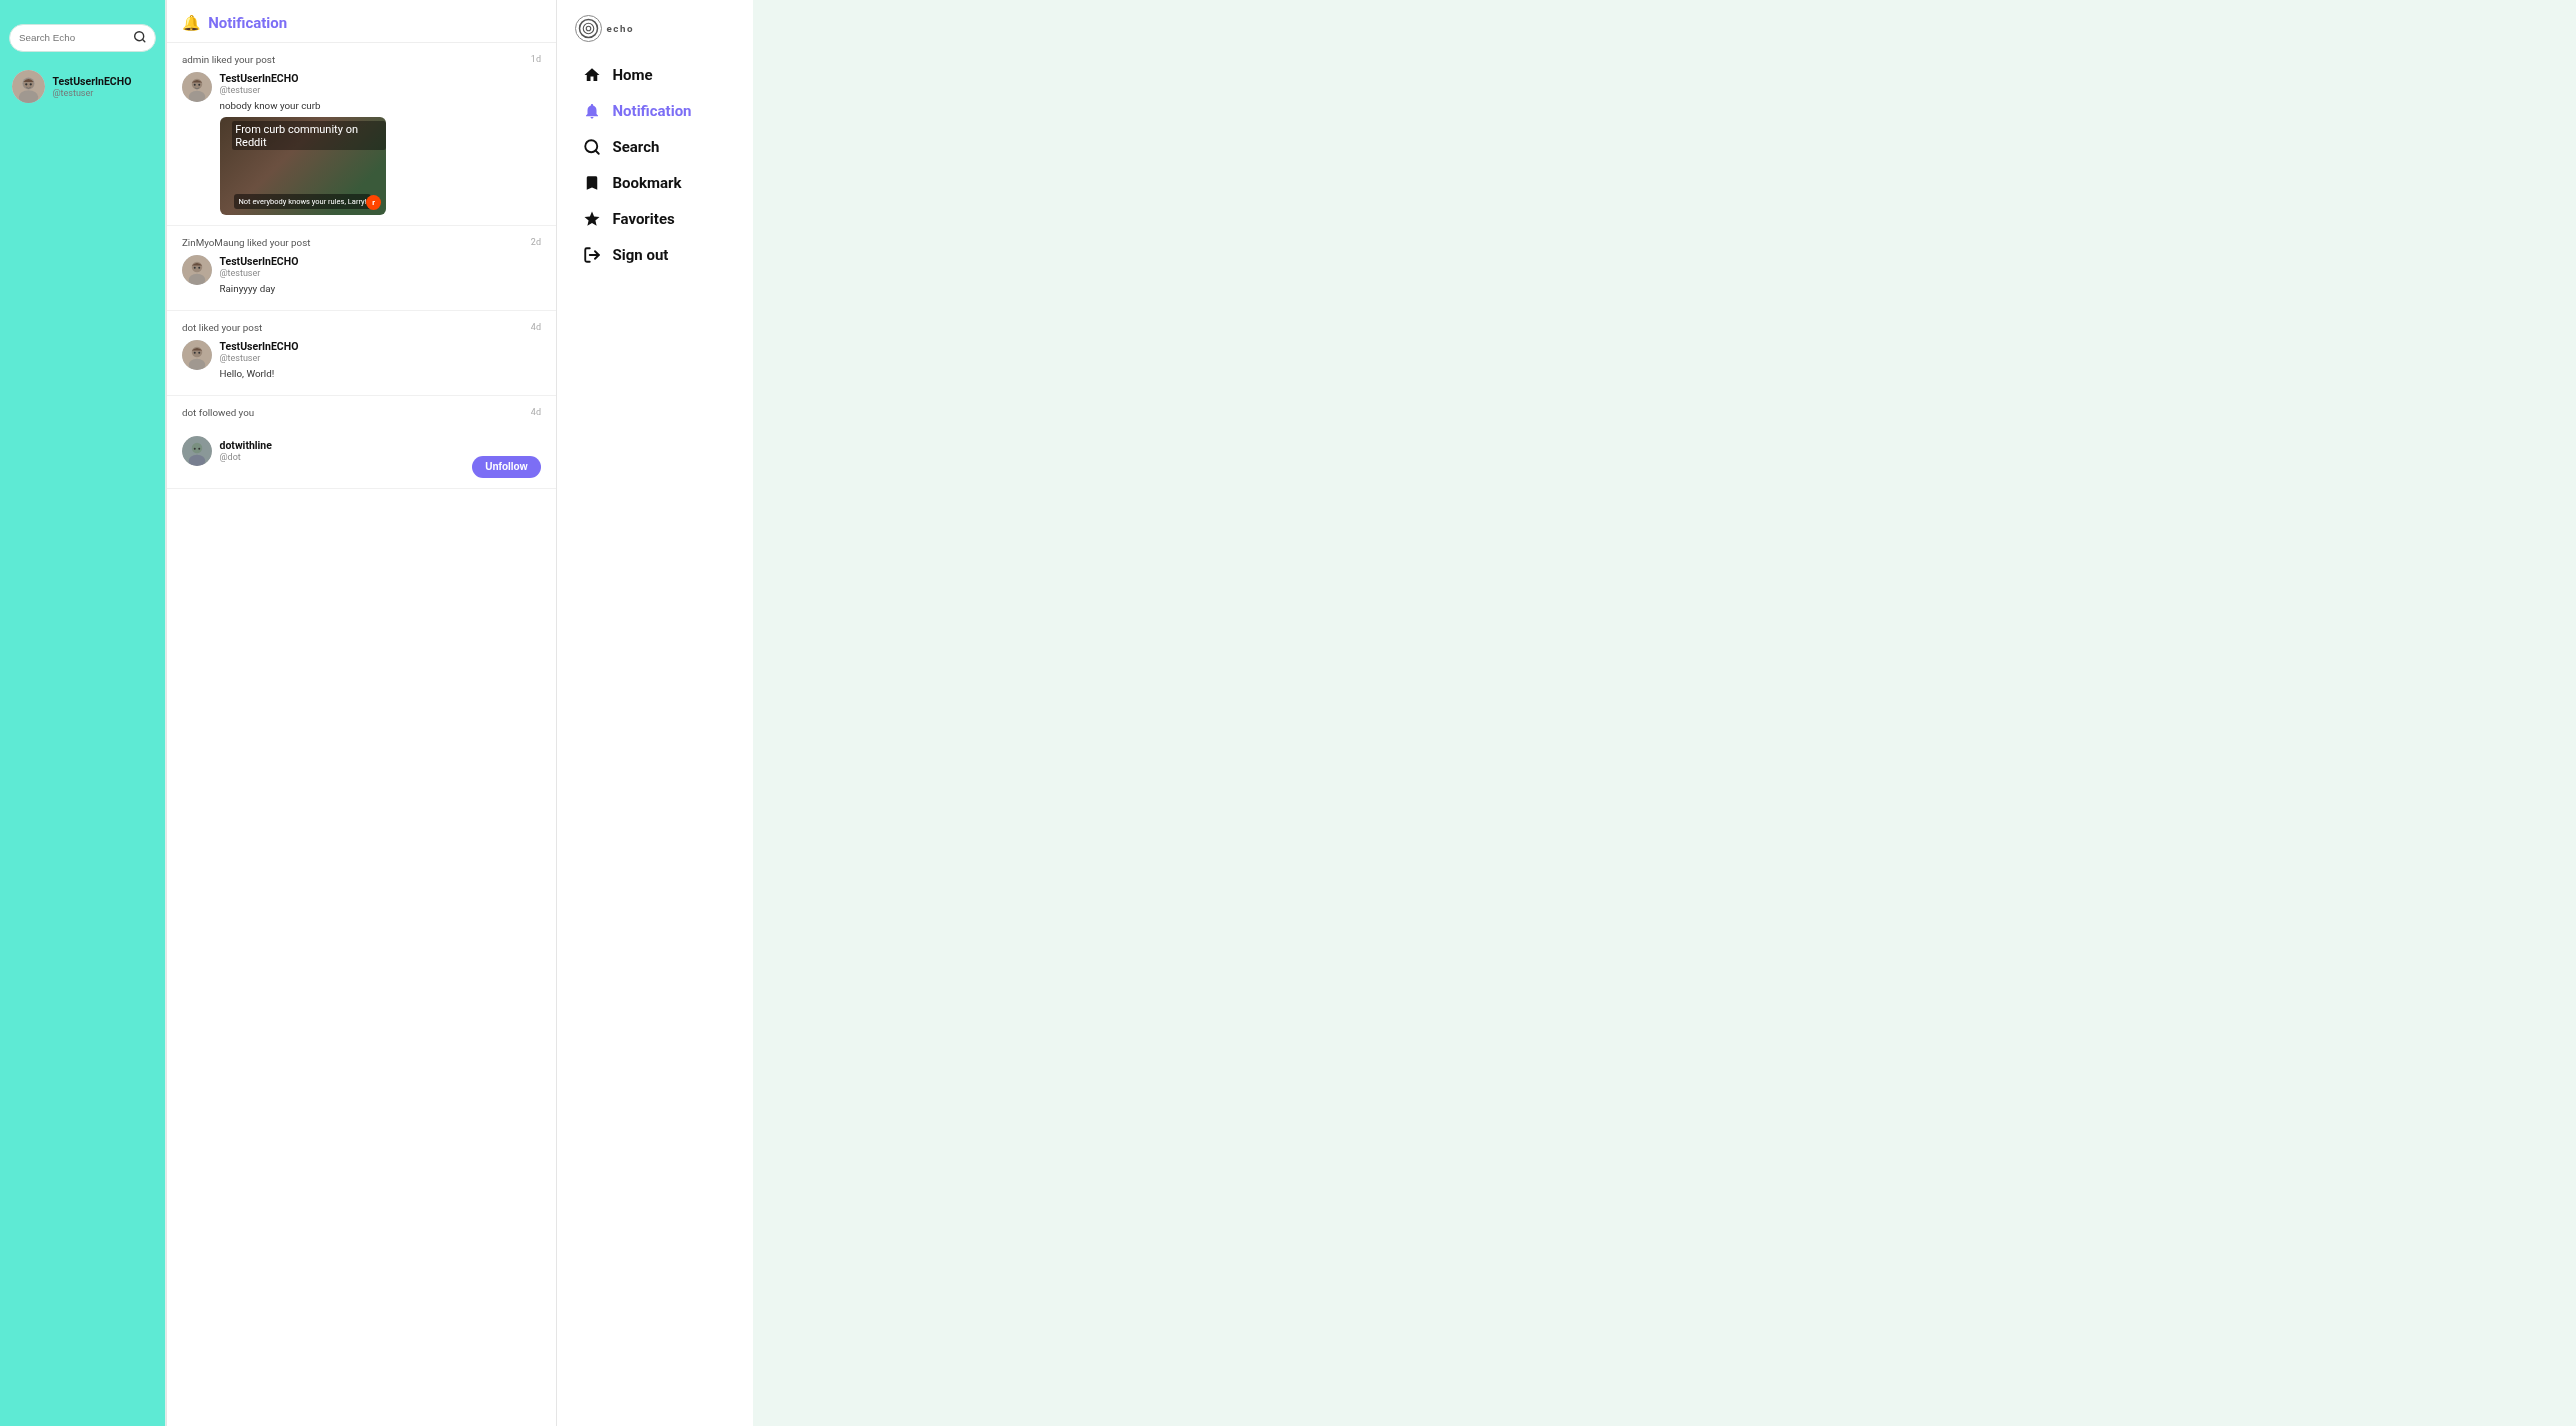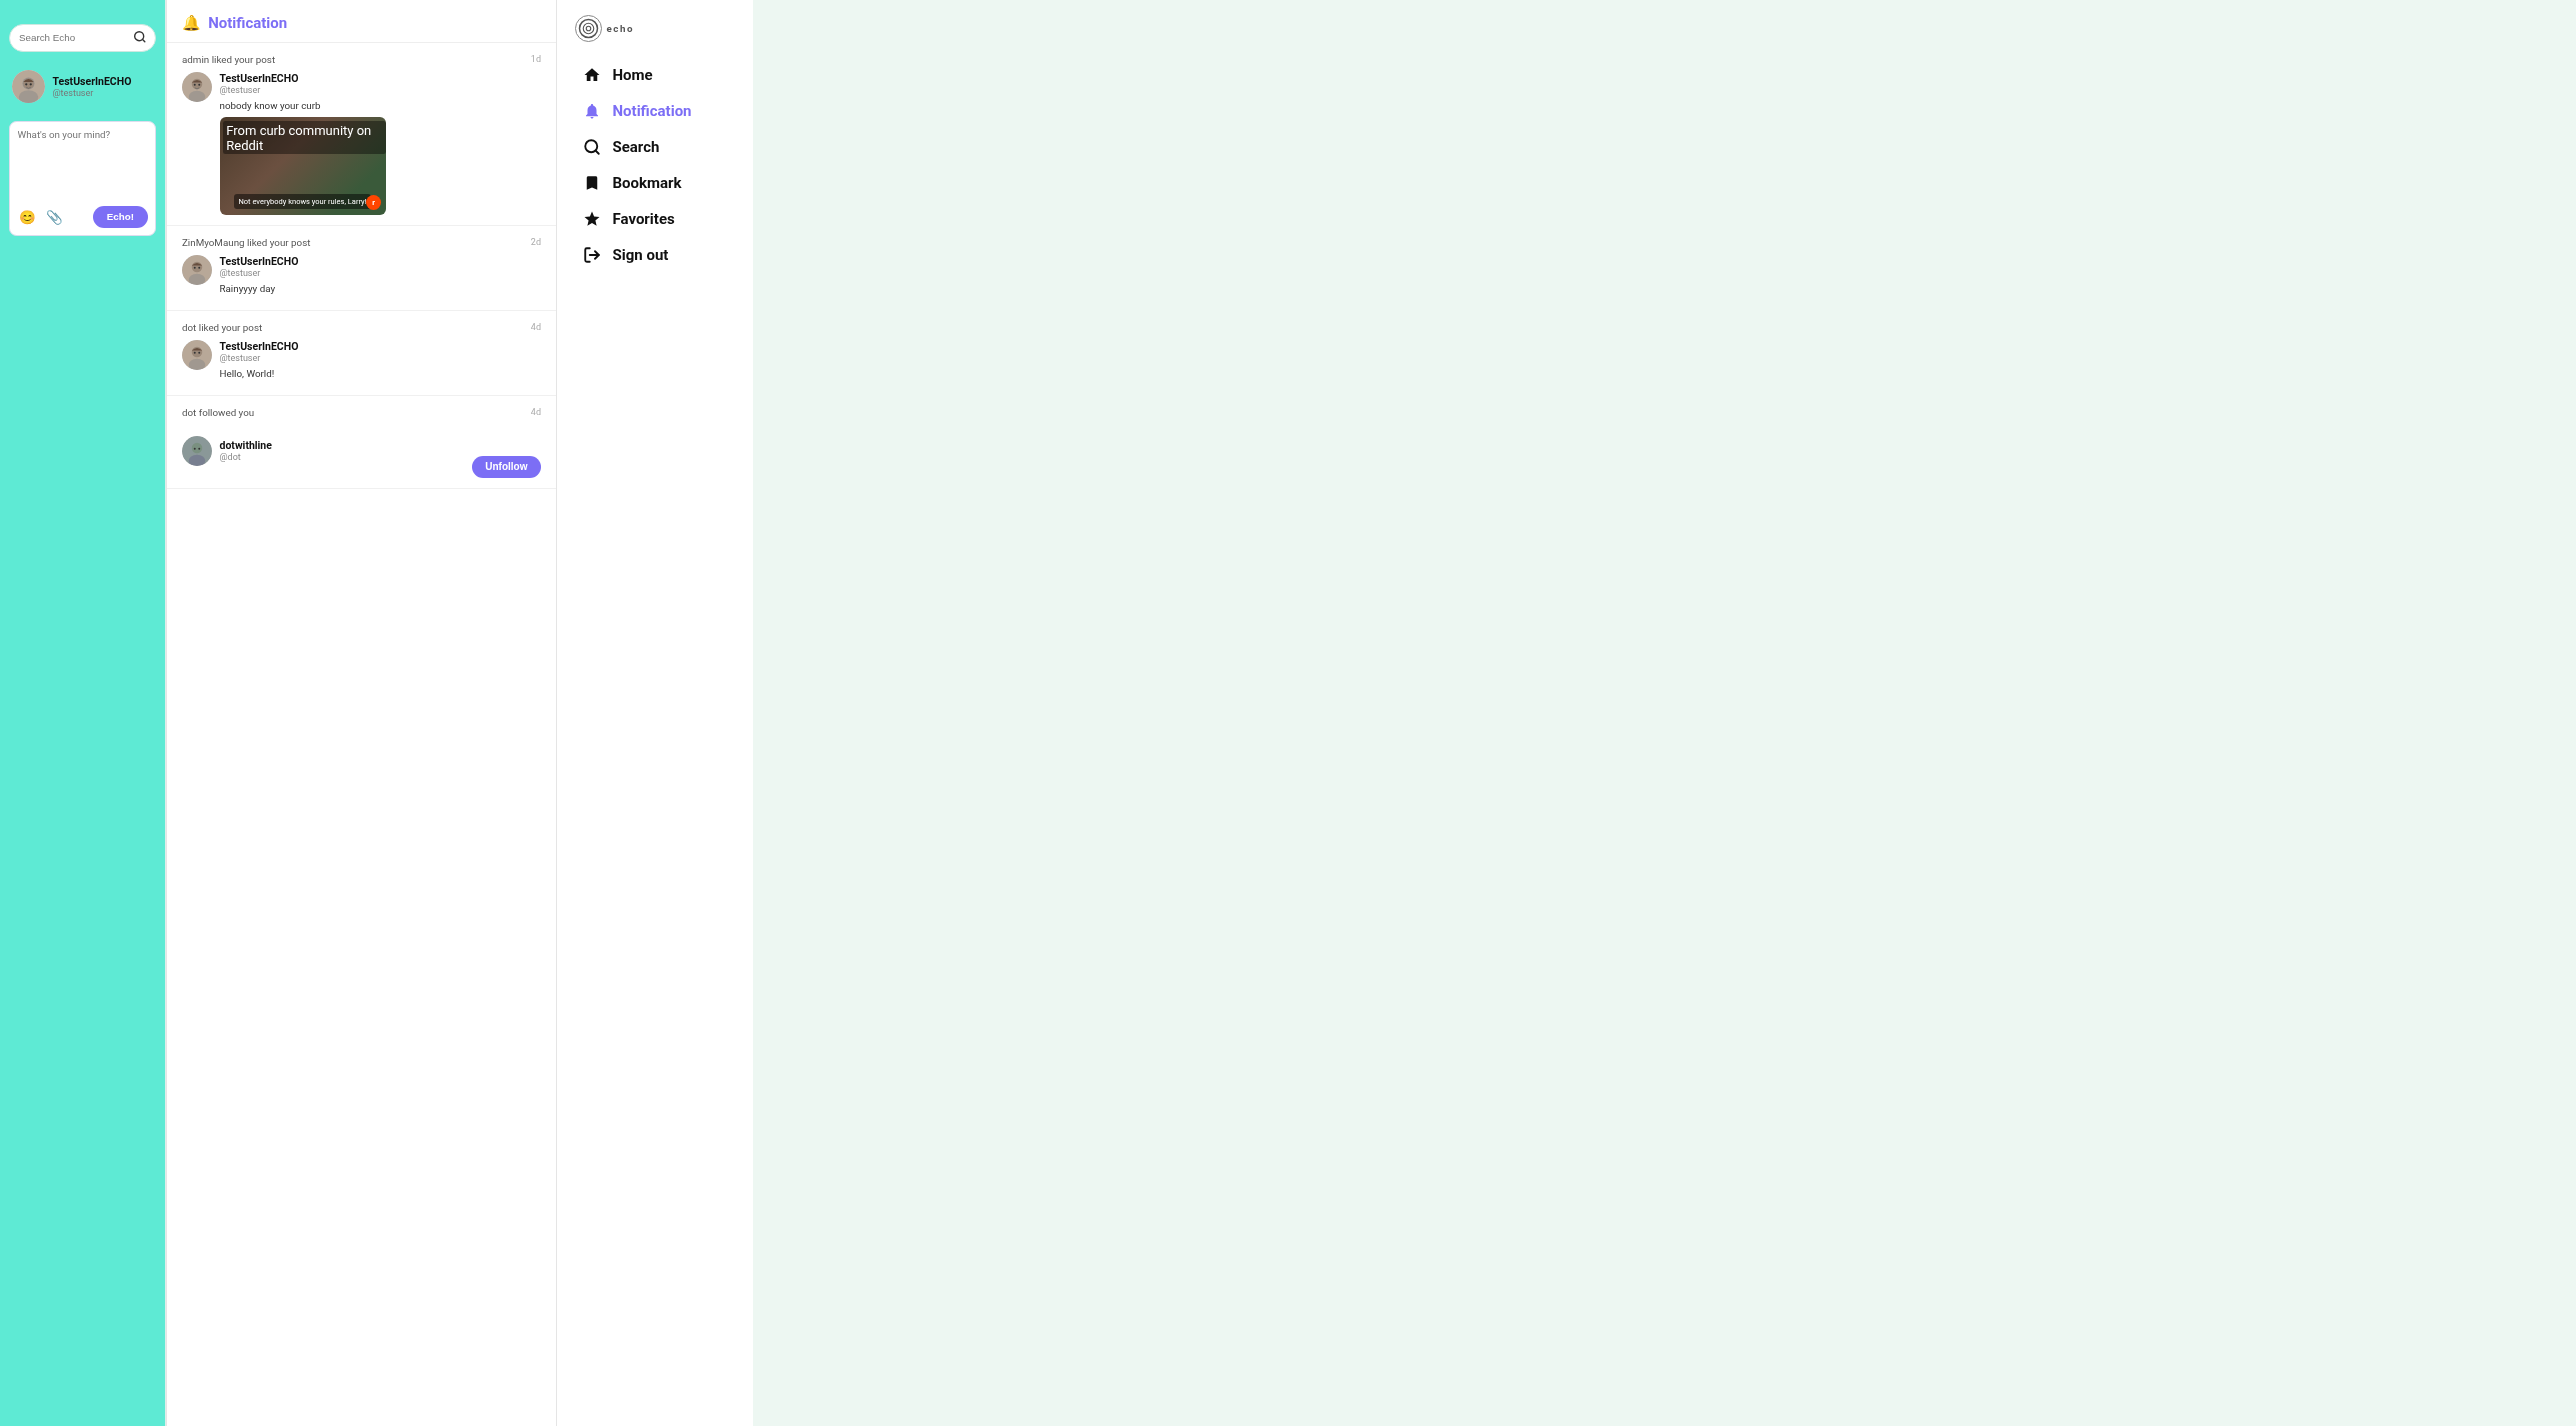--- a/index.html
+++ b/index.html
@@ -273,22 +273,22 @@
       align-items: center;
       justify-content: center;
       font-size: 7.5px;
       color: #fff;
       font-weight: 700;
     }
 
     .reddit-overlay {
       position: absolute;
       top: 4.5px;
-      left: 3px;
-      font-size: 13px;
+      left: 12px;
+      font-size: 11px;
       color: #fff;
       background: rgba(0,0,0,0.4);
       padding: 1.5px 3.8px;
       border-radius: 2.3px;
     }
 
     .follow-row {
       display: flex;
       align-items: center;
       justify-content: space-between;
@@ -398,30 +398,20 @@
         <circle cx="25" cy="19" r="1.5" fill="#333"></circle>
         <path d="M19 23 Q22 26 25 23" stroke="#666" stroke-width="1" fill="none"></path>
       </svg>
     </div>
     <div class="user-info">
       <div class="username">TestUserInECHO</div>
       <div class="handle">@testuser</div>
     </div>
   </div>
 
-  <div class="post-box">
-    <textarea placeholder="What's on your mind?" style=""></textarea>
-    <div class="post-actions">
-      <div class="post-icons">
-        <button class="icon-btn">😊</button>
-        <button class="icon-btn">📎</button>
-      </div>
-      <button class="echo-btn">Echo!</button>
-    </div>
-  </div>
 </div>
 
 <div class="main-content">
   <div class="notification-header">
     <span class="bell-icon">🔔</span>
     <span class="title">Notification</span>
   </div>
 
   <div class="notification-item">
     <div class="notification-meta">

